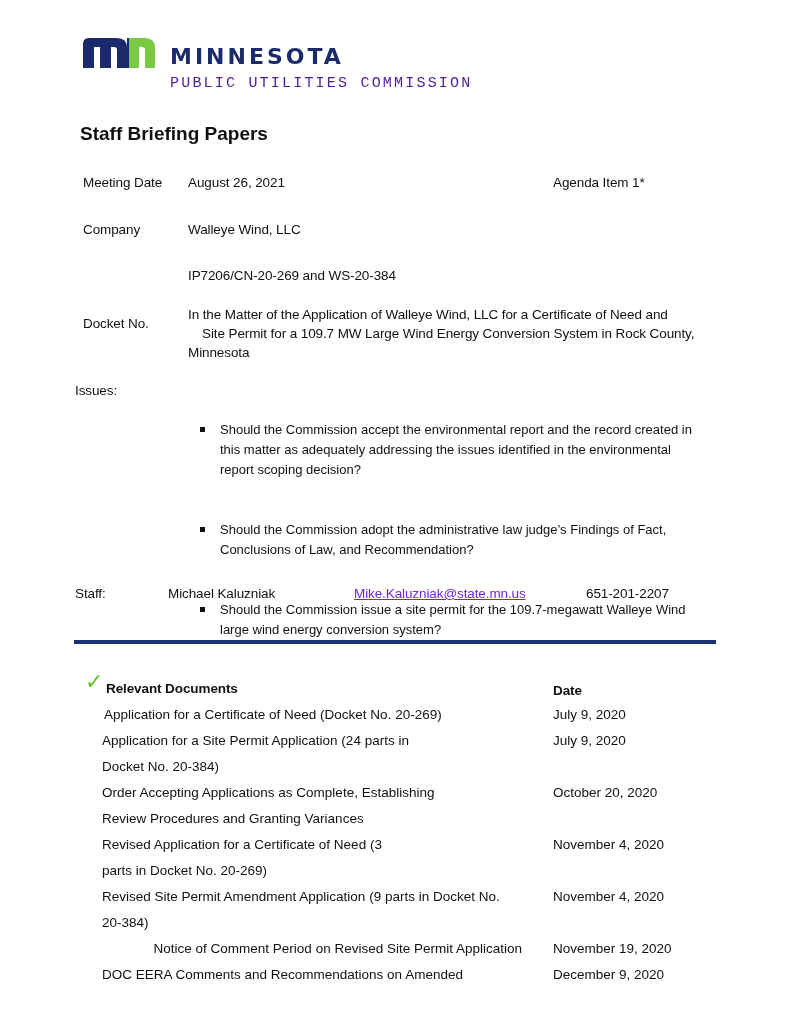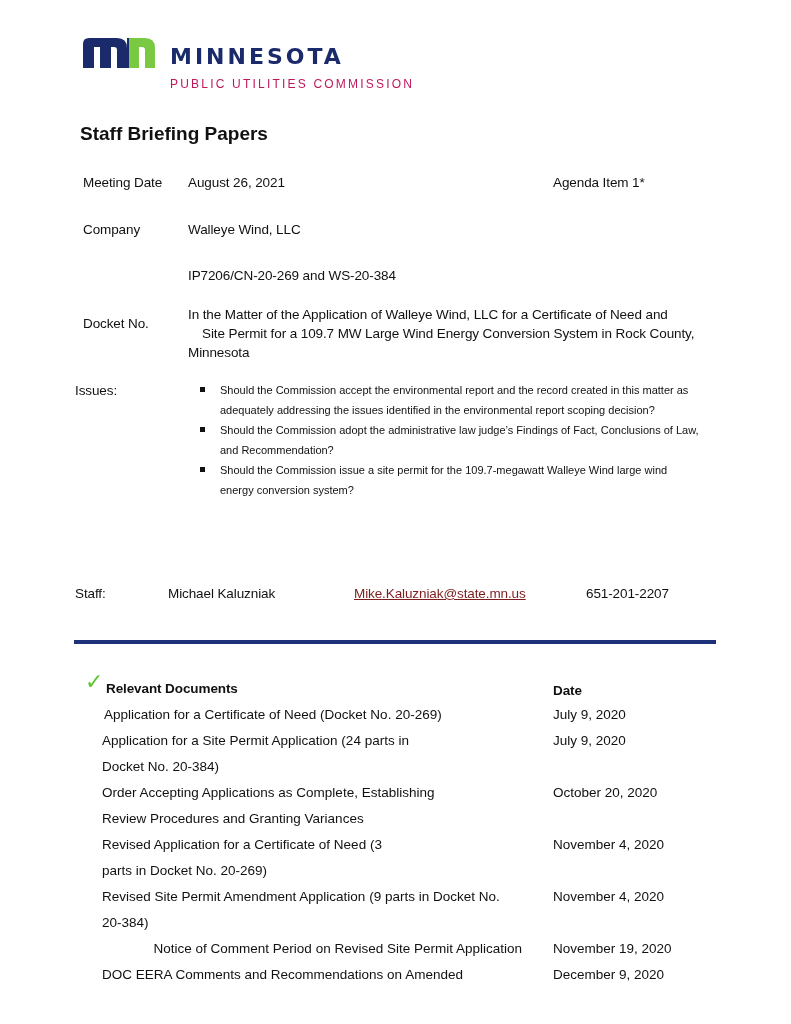--- a/index.html
+++ b/index.html
@@ -13,32 +13,32 @@
 
   
   .logo-mark { position: absolute; left: 83px; top: 38px; width: 72px; height: 30px; }
   .logo-title {
     position: absolute; left: 170px; top: 45px;
     font-family: "DejaVu Sans", sans-serif; font-weight: bold;
     font-size: 22px; letter-spacing: 3px; color: #1b2a6b; line-height: 24px;
   }
   .logo-sub {
     position: absolute; left: 170px; top: 76px;
-    font-family: Liberation Sans, sans-serif;
-    font-size: 12px; letter-spacing: 2.2px; color: #be185d; line-height: 16px;
+    font-family: Liberation Mono, monospace;
+    font-size: 15px; letter-spacing: 2.2px; color: #4c1d95; line-height: 16px;
   }
 
   .doc-title { left: 80px; top: 122px; font-size: 19px; font-weight: bold; line-height: 24px; }
 
-  .link { color: #7f1d1d; text-decoration: underline; }
+  .link { color: #6d28d9; text-decoration: underline; }
 
   .divider { position: absolute; left: 74px; top: 640px; width: 642px; height: 4px; background: #1d3178; }
 
   .issues-list { position: absolute; left: 200px; top: 380px; width: 500px; margin: 0; padding: 0; list-style: none; }
-  .issues-list li { position: relative; padding-left: 20px; font-size: 11px; line-height: 20px; }
+  .issues-list li { position: relative; padding-left: 20px; font-size: 13px; line-height: 20px; margin-top: 40px; }
   .issues-list li .bullet {
     position: absolute; left: 0; top: 7px; width: 5px; height: 5px; background: #111;
   }
 
   .docs-header { font-weight: bold; font-size: 13.5px; text-align: right; }
   .check { position: absolute; left: 85px; top: 671px; font-size: 22px; color: #5ec42e; line-height: 22px; }
 
   .doc-row { position: absolute; left: 102px; width: 600px; }
   .doc-row .title { position: absolute; left: 0; top: 0; width: 400px; font-size: 13.5px; line-height: 26px; white-space: normal; }
   .doc-row .date { position: absolute; left: 451px; top: 0; font-size: 13.5px; line-height: 26px; white-space: nowrap; }

